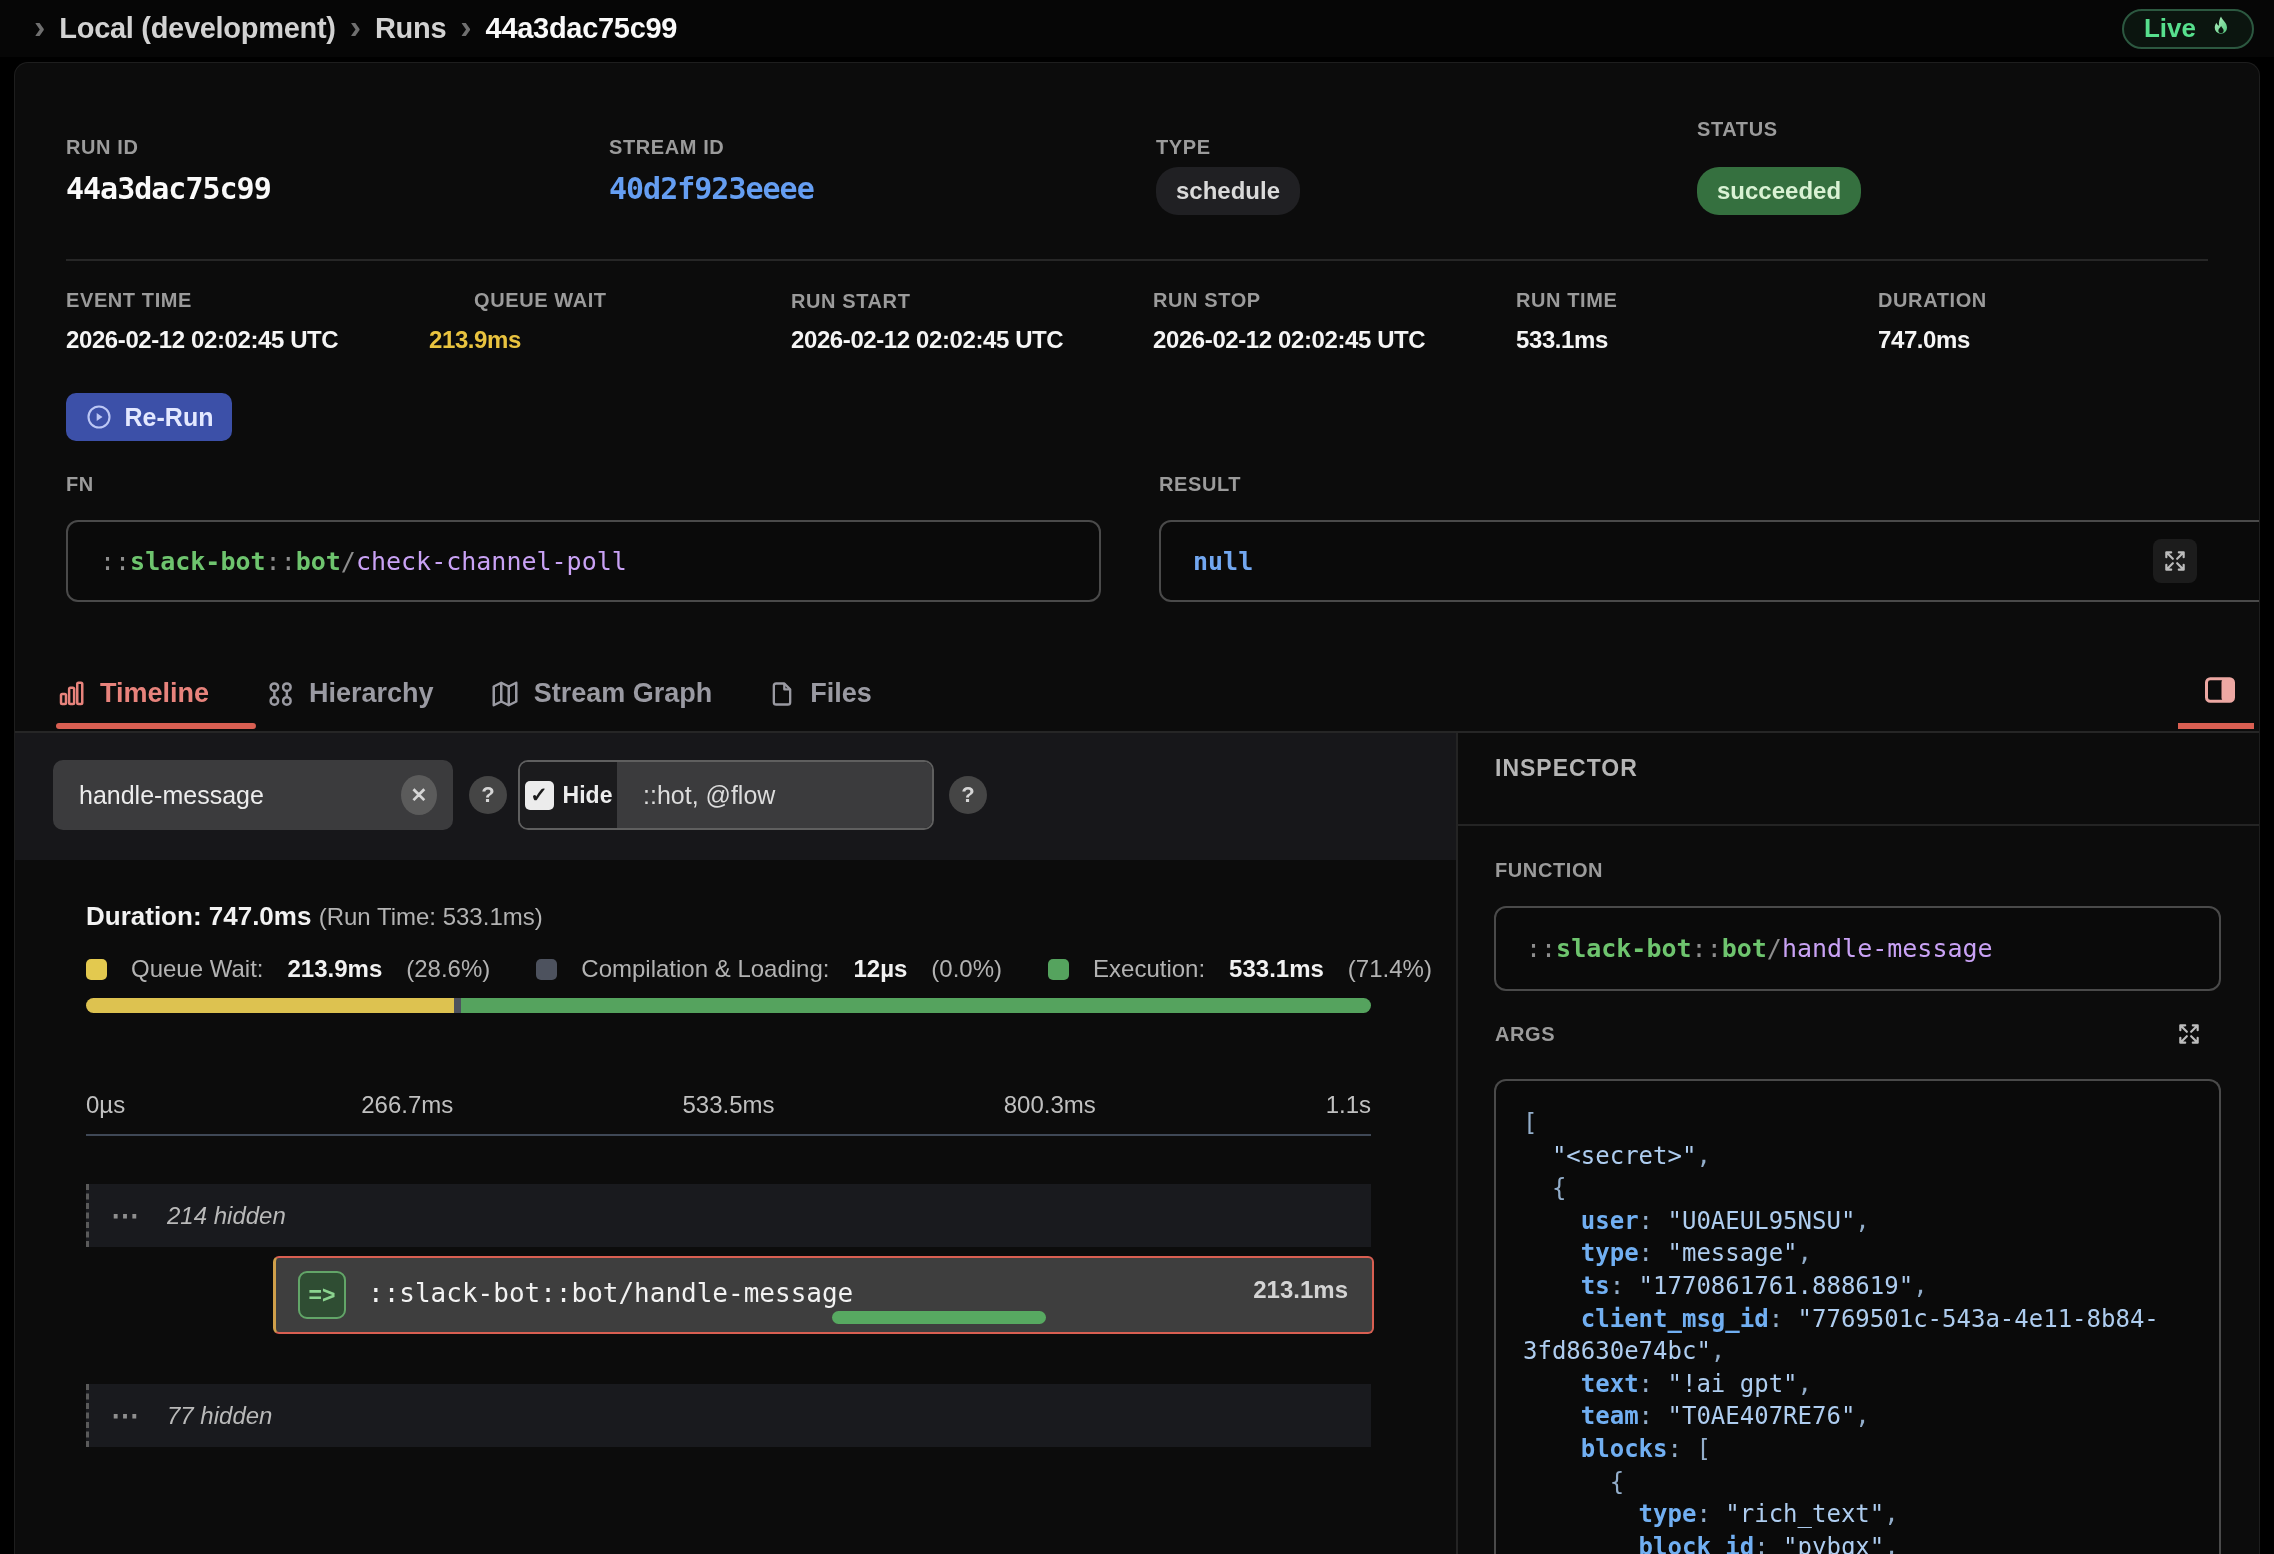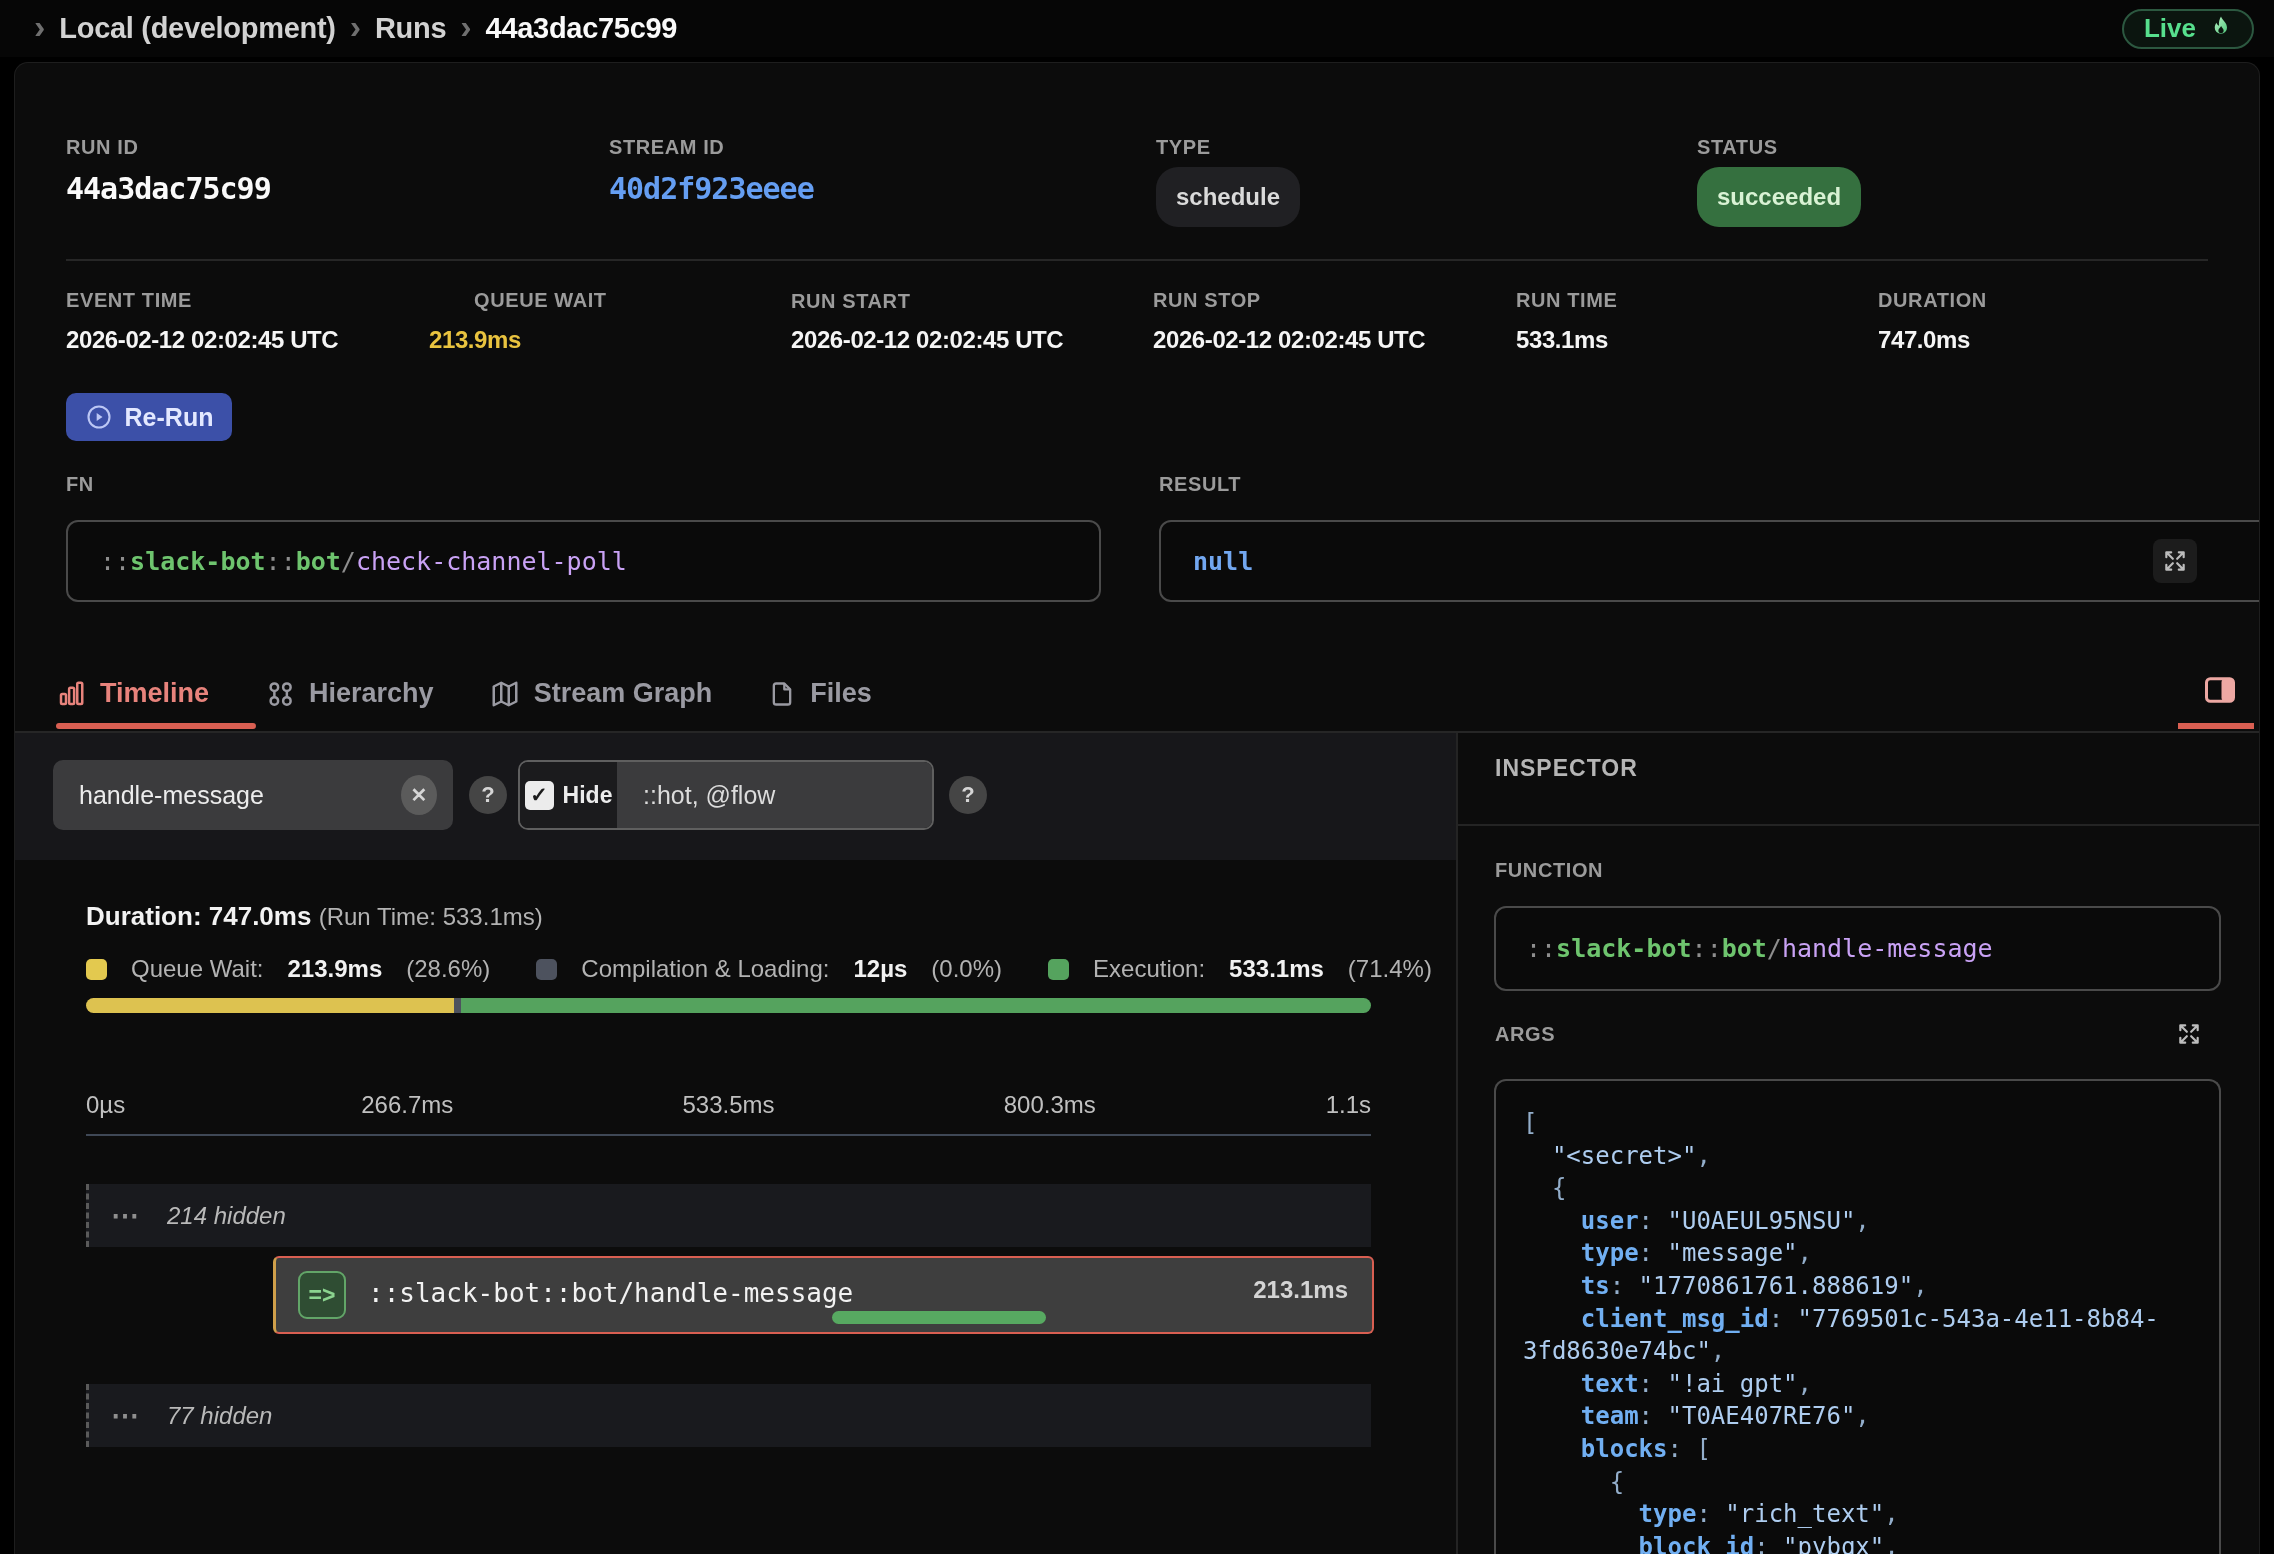--- a/index.html
+++ b/index.html
@@ -16,21 +16,21 @@
 
   .card { position:absolute; left:14px; top:62px; width:2246px; height:1492px;
     background:#0c0c0c; border:1px solid #1e1e1e; border-bottom:none; border-radius:14px 14px 0 0; overflow:hidden; }
 
   .label { font-size:20px; font-weight:bold; color:#9b9b9b; letter-spacing:0.6px; text-transform:uppercase; }
   .pos { position:absolute; }
 
   .mono { font-family:"DejaVu Sans Mono", monospace; }
   .runid-value { font-size:30px; font-weight:bold; color:#fafafa; letter-spacing:-1px; }
   .streamid-value { font-size:30px; font-weight:bold; color:#659ef2; letter-spacing:-1px; }
-  .pill { display:inline-flex; align-items:center; height:60px; padding:0 20px; border-radius:22px;
+  .pill { display:inline-flex; align-items:center; height:48px; padding:0 20px; border-radius:22px;
     font-size:24px; font-weight:bold; }
   .pill.type { background:#202023; color:#dadada; }
   .pill.status { background:#35703f; color:#d9f2d4; }
 
   .divider-h { position:absolute; left:51px; right:51px; height:2px; background:#272727; }
 
   .value24 { font-size:24px; font-weight:bold; color:#f5f5f5; letter-spacing:-0.4px; }
   .value24.yellow { color:#e9c33f; }
 
   .rerun-btn { position:absolute; left:51px; top:330px; width:166px; height:48px; background:#3c50a8;
@@ -165,21 +165,21 @@
 
   <div class="pos" style="left:51px; top:73px;"><span class="label">RUN ID</span></div>
   <div class="pos mono runid-value" style="left:51px; top:108px;">44a3dac75c99</div>
 
   <div class="pos" style="left:594px; top:73px;"><span class="label">STREAM ID</span></div>
   <div class="pos mono streamid-value" style="left:594px; top:108px;">40d2f923eeee</div>
 
   <div class="pos" style="left:1141px; top:73px;"><span class="label">TYPE</span></div>
   <div class="pos" style="left:1141px; top:104px;"><span class="pill type">schedule</span></div>
 
-  <div class="pos" style="left:1682px; top:73px;"><span class="label">STATUS</span></div>
+  <div class="pos" style="left:1682px; top:55px;"><span class="label">STATUS</span></div>
   <div class="pos" style="left:1682px; top:104px;"><span class="pill status">succeeded</span></div>
 
   <div class="divider-h" style="top:196px;"></div>
 
   <div class="pos" style="left:51px; top:226px;"><span class="label">EVENT TIME</span></div>
   <div class="pos value24" style="left:51px; top:263px;">2026-02-12 02:02:45 UTC</div>
 
   <div class="pos" style="left:414px; top:226px;margin-left:45px;"><span class="label">QUEUE WAIT</span></div>
   <div class="pos value24 yellow" style="left:414px; top:263px;">213.9ms</div>
 

